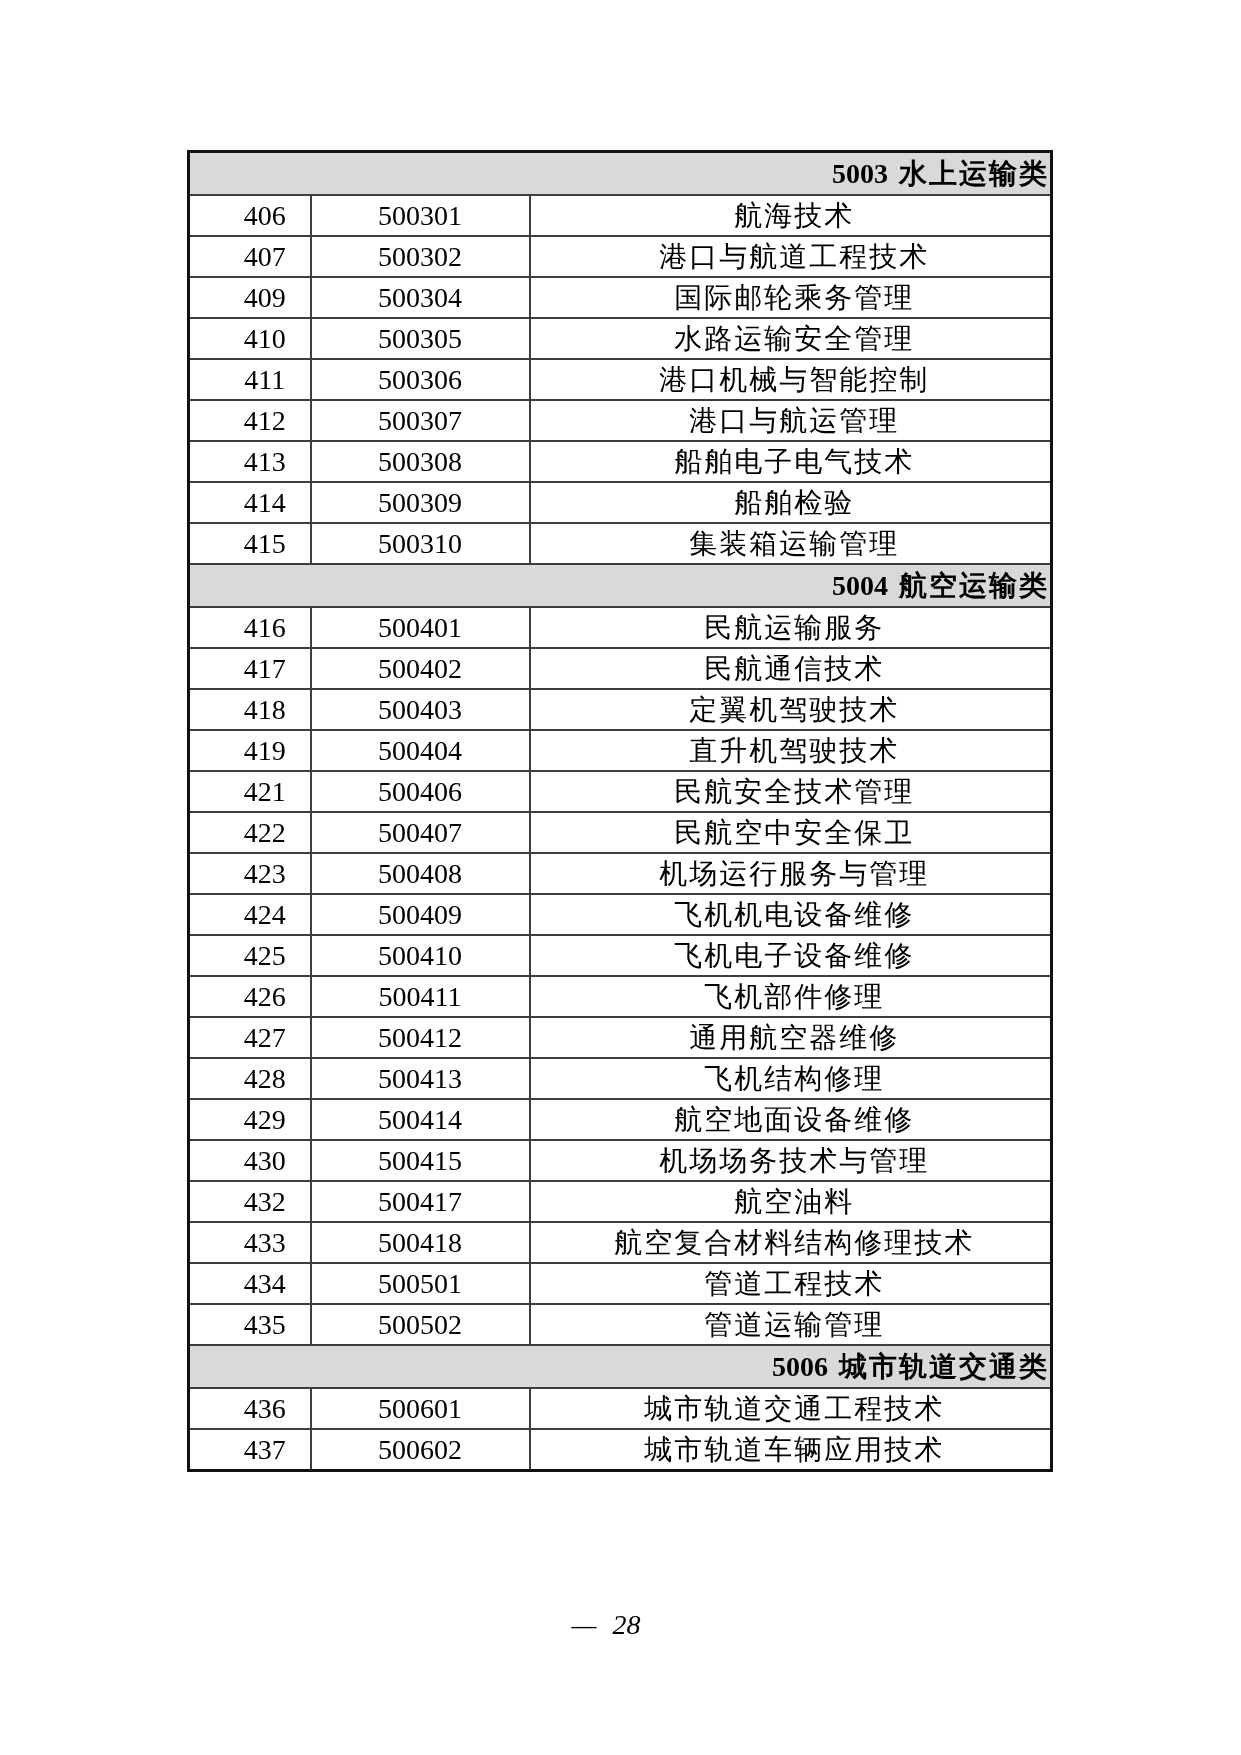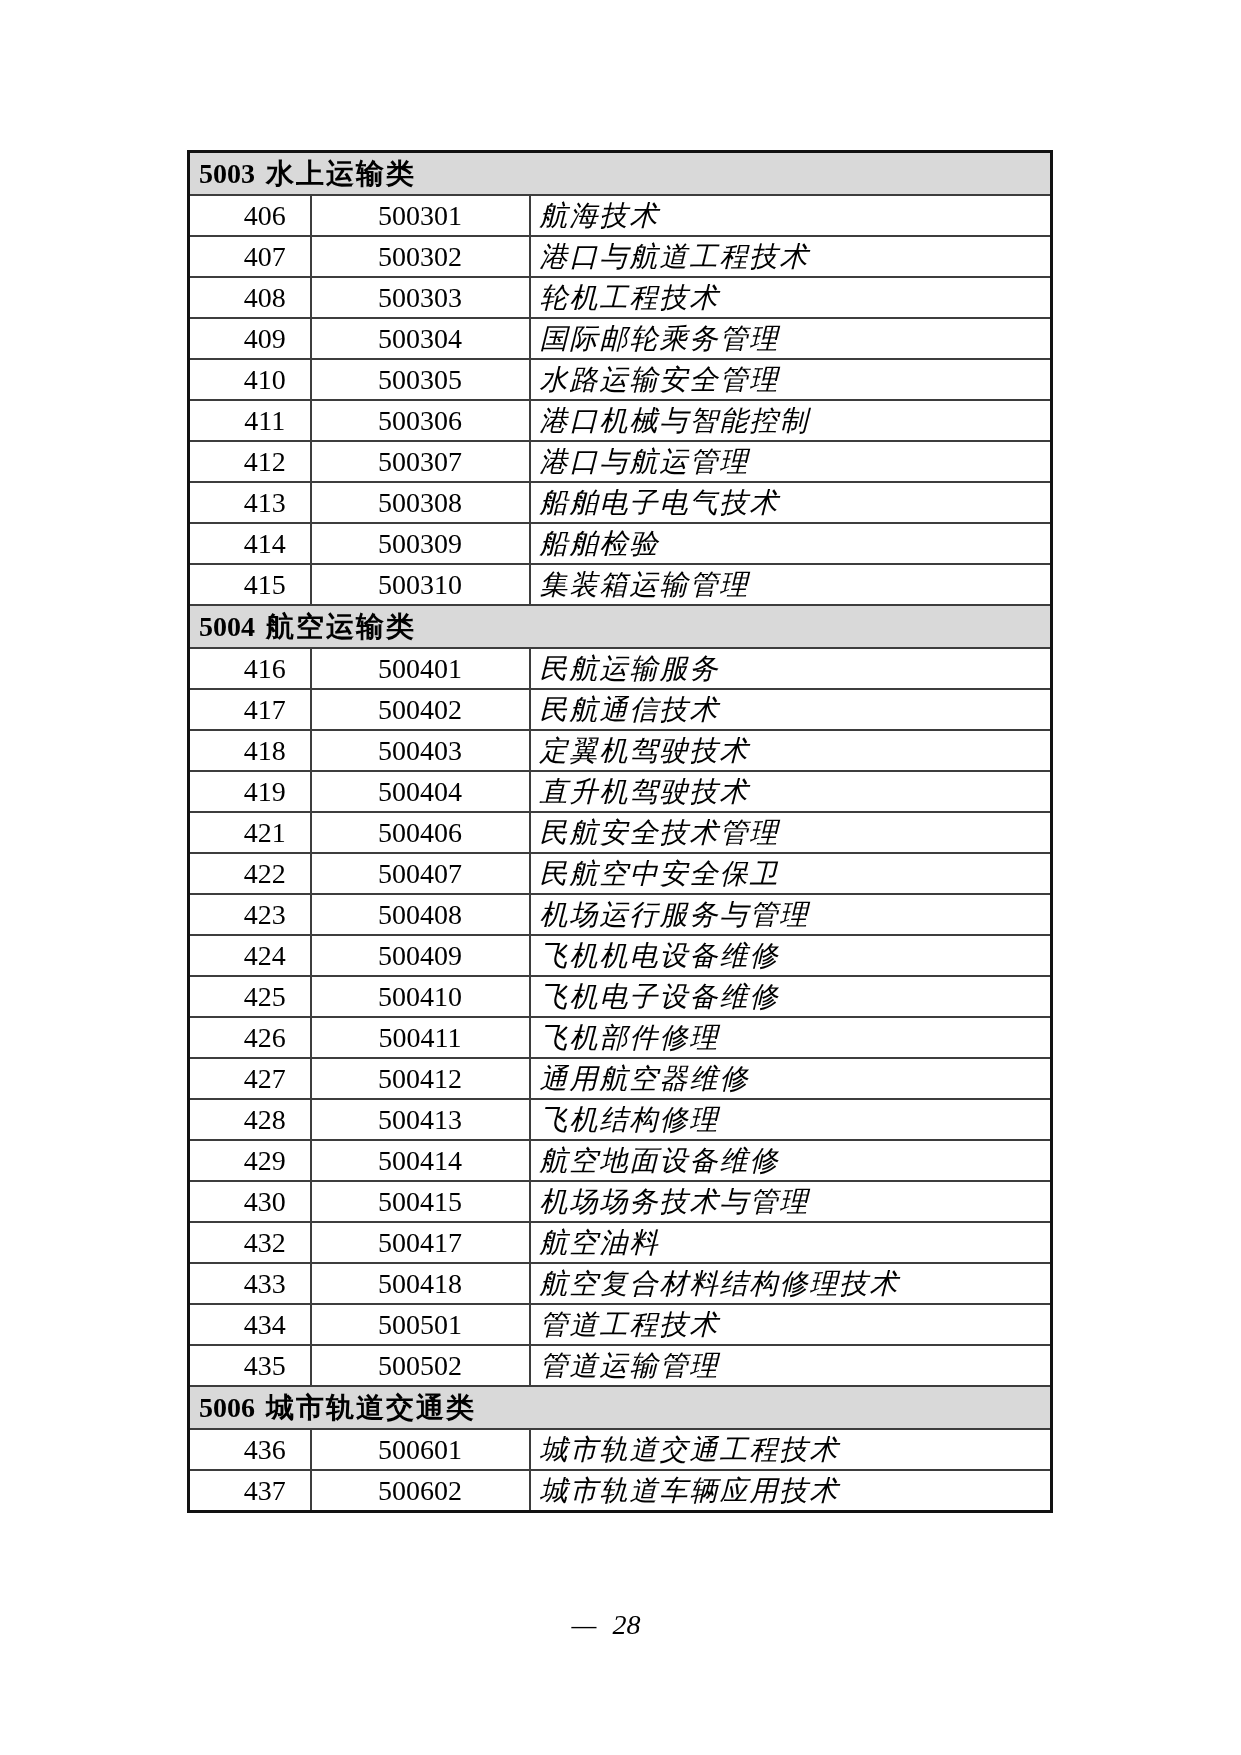--- a/index.html
+++ b/index.html
@@ -28,26 +28,26 @@
     border: 2px solid #3d3d3d;
     font-size: 28px;
     line-height: 1;
     height: 37px;
     vertical-align: middle;
     overflow: hidden;
     white-space: nowrap;
   }
   td.cell-seq   { text-align: center; padding-left: 31px; }
   td.cell-code  { text-align: center; margin-top: 36px; }
-  td.cell-name  { text-align: left; padding-left: 9px; letter-spacing: 2px; font-style: italic; }
+  td.cell-name  { text-align: center; padding-left: 9px; letter-spacing: 2px; }
   tr.section-row td {
     font-weight: bold;
     height: 39px;
     padding-left: 9px;
-    text-align: left;
+    text-align: right;
   }
   .sec-code { margin-right: 11px; letter-spacing: 0; }
   .sec-name { letter-spacing: 2px; }
   .footer {
     position: absolute;
     top: 1608px;
     left: 0;
     width: 1212px;
     text-align: center;
     font-size: 28px;
@@ -75,25 +75,20 @@
           <td class="cell-seq">406</td>
           <td class="cell-code">500301</td>
           <td class="cell-name">航海技术</td>
         </tr>
         <tr class="data-row">
           <td class="cell-seq">407</td>
           <td class="cell-code">500302</td>
           <td class="cell-name">港口与航道工程技术</td>
         </tr>
         <tr class="data-row">
-          <td class="cell-seq">408</td>
-          <td class="cell-code">500303</td>
-          <td class="cell-name">轮机工程技术</td>
-        </tr>
-        <tr class="data-row">
           <td class="cell-seq">409</td>
           <td class="cell-code">500304</td>
           <td class="cell-name">国际邮轮乘务管理</td>
         </tr>
         <tr class="data-row">
           <td class="cell-seq">410</td>
           <td class="cell-code">500305</td>
           <td class="cell-name">水路运输安全管理</td>
         </tr>
         <tr class="data-row">

